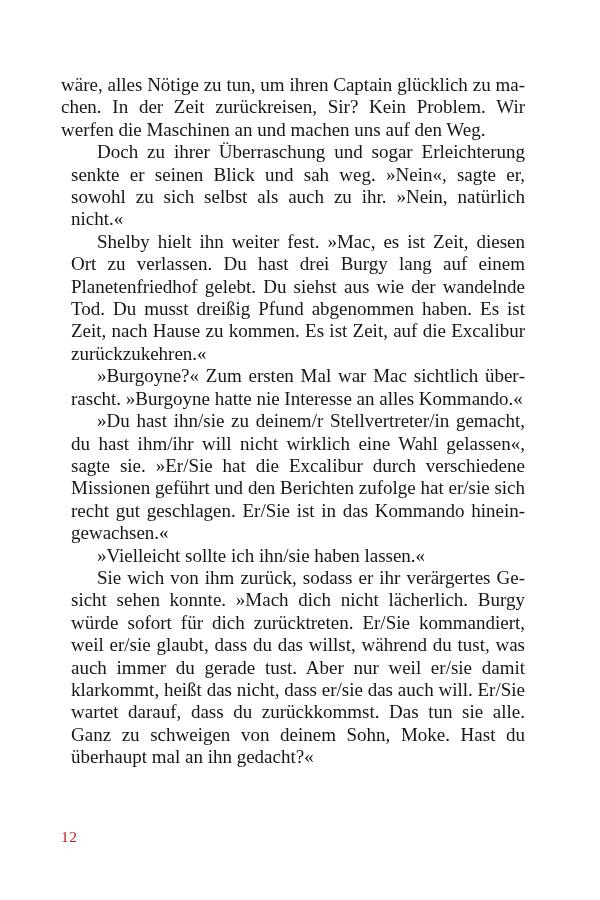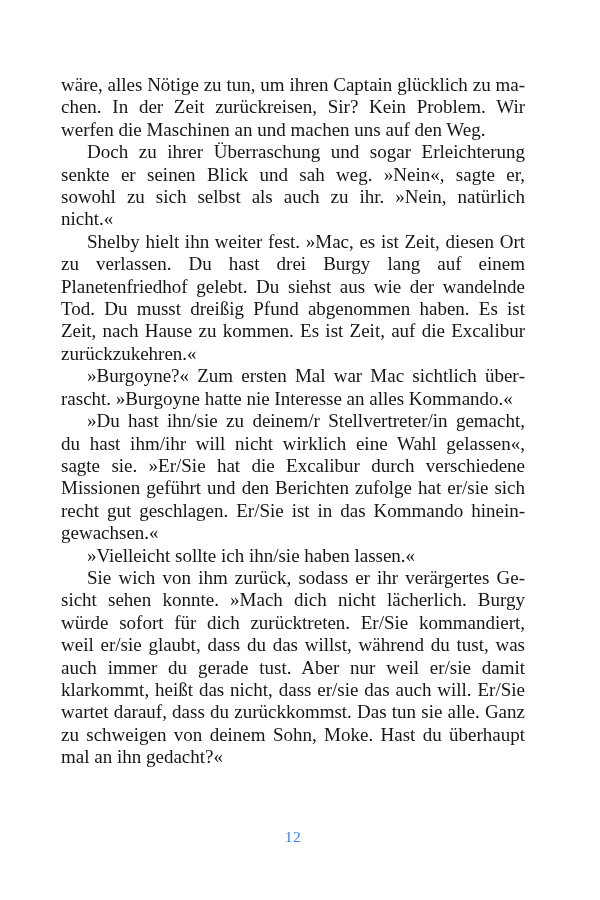--- a/index.html
+++ b/index.html
@@ -30,32 +30,32 @@
     text-align: justify;
     hyphens: manual;
     -webkit-hyphens: manual;
   }
   .text-block p {
     margin: 0;
     padding: 0;
   }
   .text-block p.indent {
     text-indent: 26px;
+    margin-left: 10px;
   }
   .italic {
   }
   .page-number {
     position: absolute;
     left: 61px;
     top: 828px;
     width: 464px;
-    text-align: center;
     font-size: 15.5px;
     letter-spacing: 0.5px;
-    color: #3b82f6;
+    color: #b91c1c;
   }
 </style>
 </head>
 <body>
 
 <div class="book-page">
   <main class="text-block">
       <p><span>wäre, alles Nötige zu tun, um ihren Captain glücklich zu ma­chen. </span><span class="italic">In der Zeit zurückreisen, Sir? Kein Problem. Wir werfen die Maschinen an und machen uns auf den Weg.</span></p>
       <p class="indent"><span>Doch zu ihrer Überraschung und sogar Erleichterung senkte er seinen Blick und sah weg. »Nein«, sagte er, sowohl zu sich selbst als auch zu ihr. »Nein, natürlich nicht.«</span></p>
       <p class="indent"><span>Shelby hielt ihn weiter fest. »Mac, es ist Zeit, diesen Ort zu verlassen. Du hast drei Burgy lang auf einem Planetenfried­hof gelebt. Du siehst aus wie der wandelnde Tod. Du musst dreißig Pfund abgenommen haben. Es ist Zeit, nach Hause zu kommen. Es ist Zeit, auf die </span><span class="italic">Excalibur</span><span> zurückzukehren.«</span></p>

